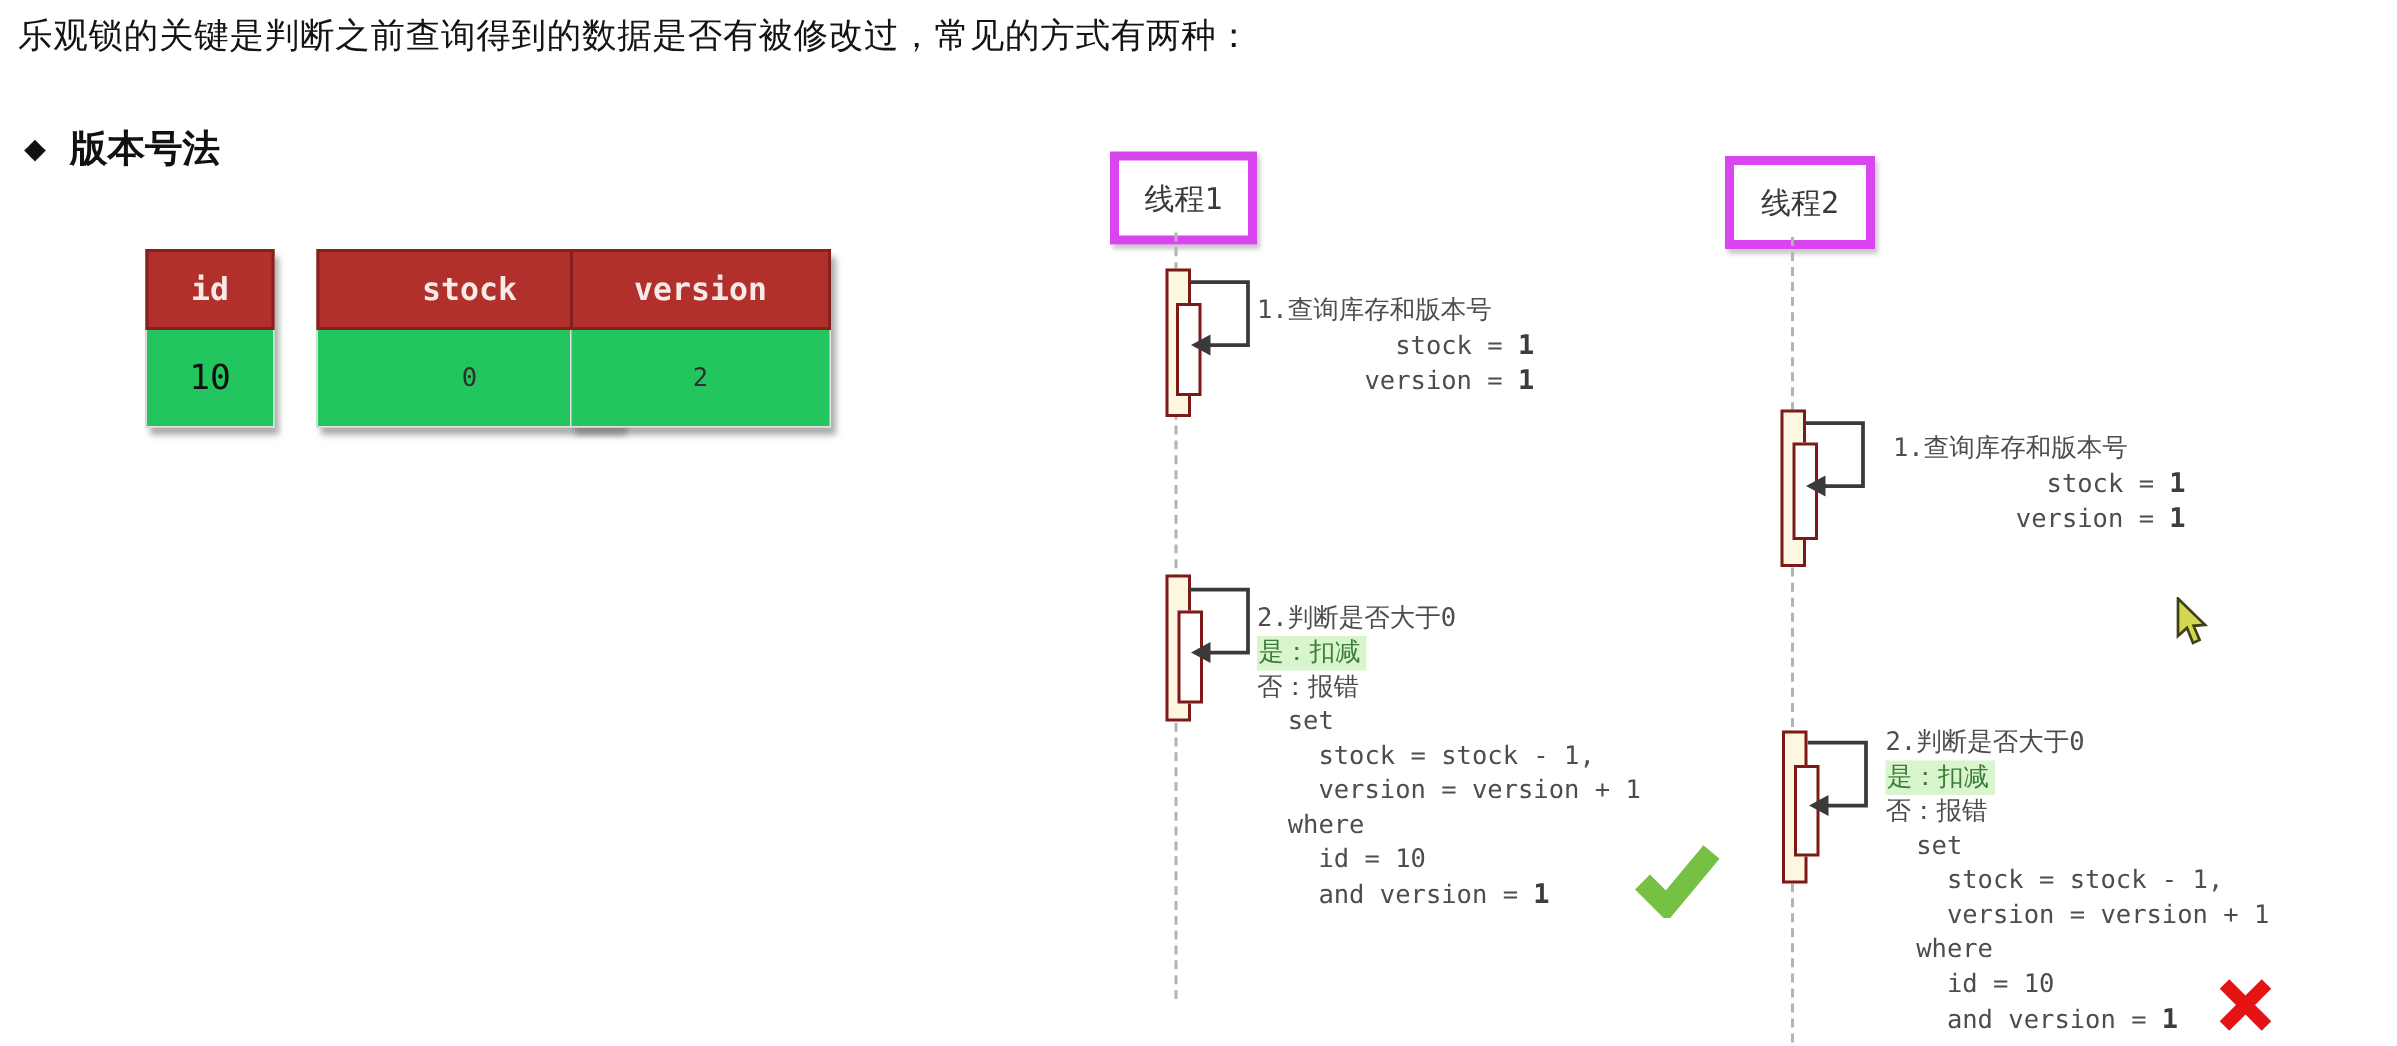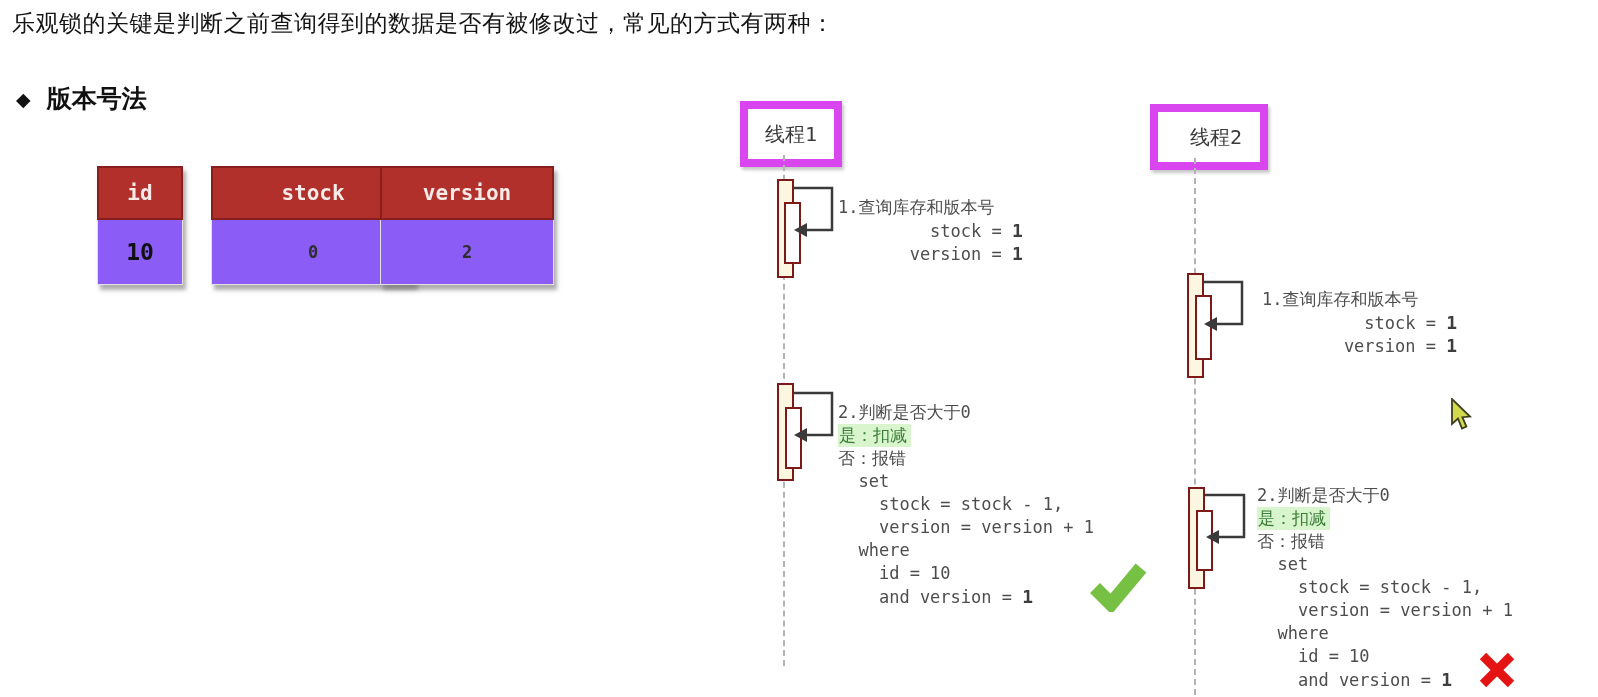--- a/index.html
+++ b/index.html
@@ -8,25 +8,25 @@
   
   .title{position:absolute;left:12px;top:8px;font-family:Liberation Mono, monospace;
          font-size:23px;font-weight:500;color:#141414;letter-spacing:0.5px;}
   .section-heading{position:absolute;left:16px;top:82px;display:flex;align-items:center;gap:16px;
          font-family:"Liberation Sans","DejaVu Sans",sans-serif;font-size:25px;font-weight:bold;color:#111;}
   .section-heading .diamond{font-size:19px;transform:translateY(1px);}
   
   .tcol{position:absolute;top:166px;box-shadow:3px 5px 4px rgba(105,105,105,.55);}
   .tcol .th{height:50px;background:#b1302c;border:2px solid #871f1c;color:#f7eae7;
             font-weight:bold;font-size:21px;display:flex;align-items:center;justify-content:center;}
-  .tcol .td{height:64px;background:#8b5cf6;border:1px solid #e4e2e0;border-top:none;
-            display:flex;align-items:center;justify-content:center;color:#2e2e2e;font-size:17px;font-weight:bold;}
+  .tcol .td{height:64px;background:#22c55e;border:1px solid #e4e2e0;border-top:none;
+            display:flex;align-items:center;justify-content:center;color:#2e2e2e;font-size:17px;}
   .tcol .td.big{font-size:23px;color:#111;}
   
-  .thread-box{position:absolute;background:#fff;border:8px solid #d946ef;display:flex;align-items:center;
+  .thread-box{position:absolute;background:#fff;border:6px solid #d946ef;display:flex;align-items:center;
               justify-content:center;font-size:20px;color:#3a3a3a;box-shadow:2px 3px 3px rgba(0,0,0,.22);}
   .lifeline{position:absolute;width:0;border-left:2px dashed #b3b3b3;}
   .act{position:absolute;border:2px solid #7d1a17;}
   .act.outer{background:#fdf6e0;width:13px;}
   .act.inner{background:#ffffff;width:13px;}
   .self-arrow{position:absolute;}
   .note{position:absolute;font-size:17px;color:#4d4d4d;}
   .nline{white-space:pre;line-height:23px;height:23px;}
   .seg-b{font-weight:bold;font-size:18px;color:#3d3d3d;}
   .seg-h{background:#d8f5cd;color:#3c7d39;padding:1px 4px 2px 1px;margin-top:17px;}
@@ -89,21 +89,21 @@
       <div class="nline"><span>    version = version + 1</span></div>
       <div class="nline"><span>  where</span></div>
       <div class="nline"><span>    id = 10</span></div>
       <div class="nline"><span>    and version = </span><span class="seg-b">1</span></div>
     </div>
 
   <svg class="result-icon" style="left:1087px;top:560px;" width="60" height="52" viewBox="0 0 60 52">
     <polyline points="8,28 24,44 54,8" fill="none" stroke="#76c043" stroke-width="14"></polyline>
   </svg>
 
-  <div class="thread-box" style="left:1150px;top:104px;width:88px;height:50px;padding-left:14px;">
+  <div class="thread-box" style="left:1150px;top:104px;width:88px;height:50px;">
     <span>线程2</span>
   </div>
   <div class="lifeline" style="left:1194px;top:158px;height:537px;"></div>
 
   <div class="act outer" style="left:1187px;top:273px;height:101px;"></div>
   <div class="act inner" style="left:1195px;top:295px;height:61px;"></div>
   <svg class="self-arrow" style="left:1203px;top:279px;" width="46" height="54" viewBox="0 0 46 54">
     <polyline points="0,3 39,3 39,45 13,45" fill="none" stroke="#3a3a3a" stroke-width="2.5"></polyline>
     <polygon points="14,38 1,45 14,52" fill="#3a3a3a"></polygon>
   </svg>

